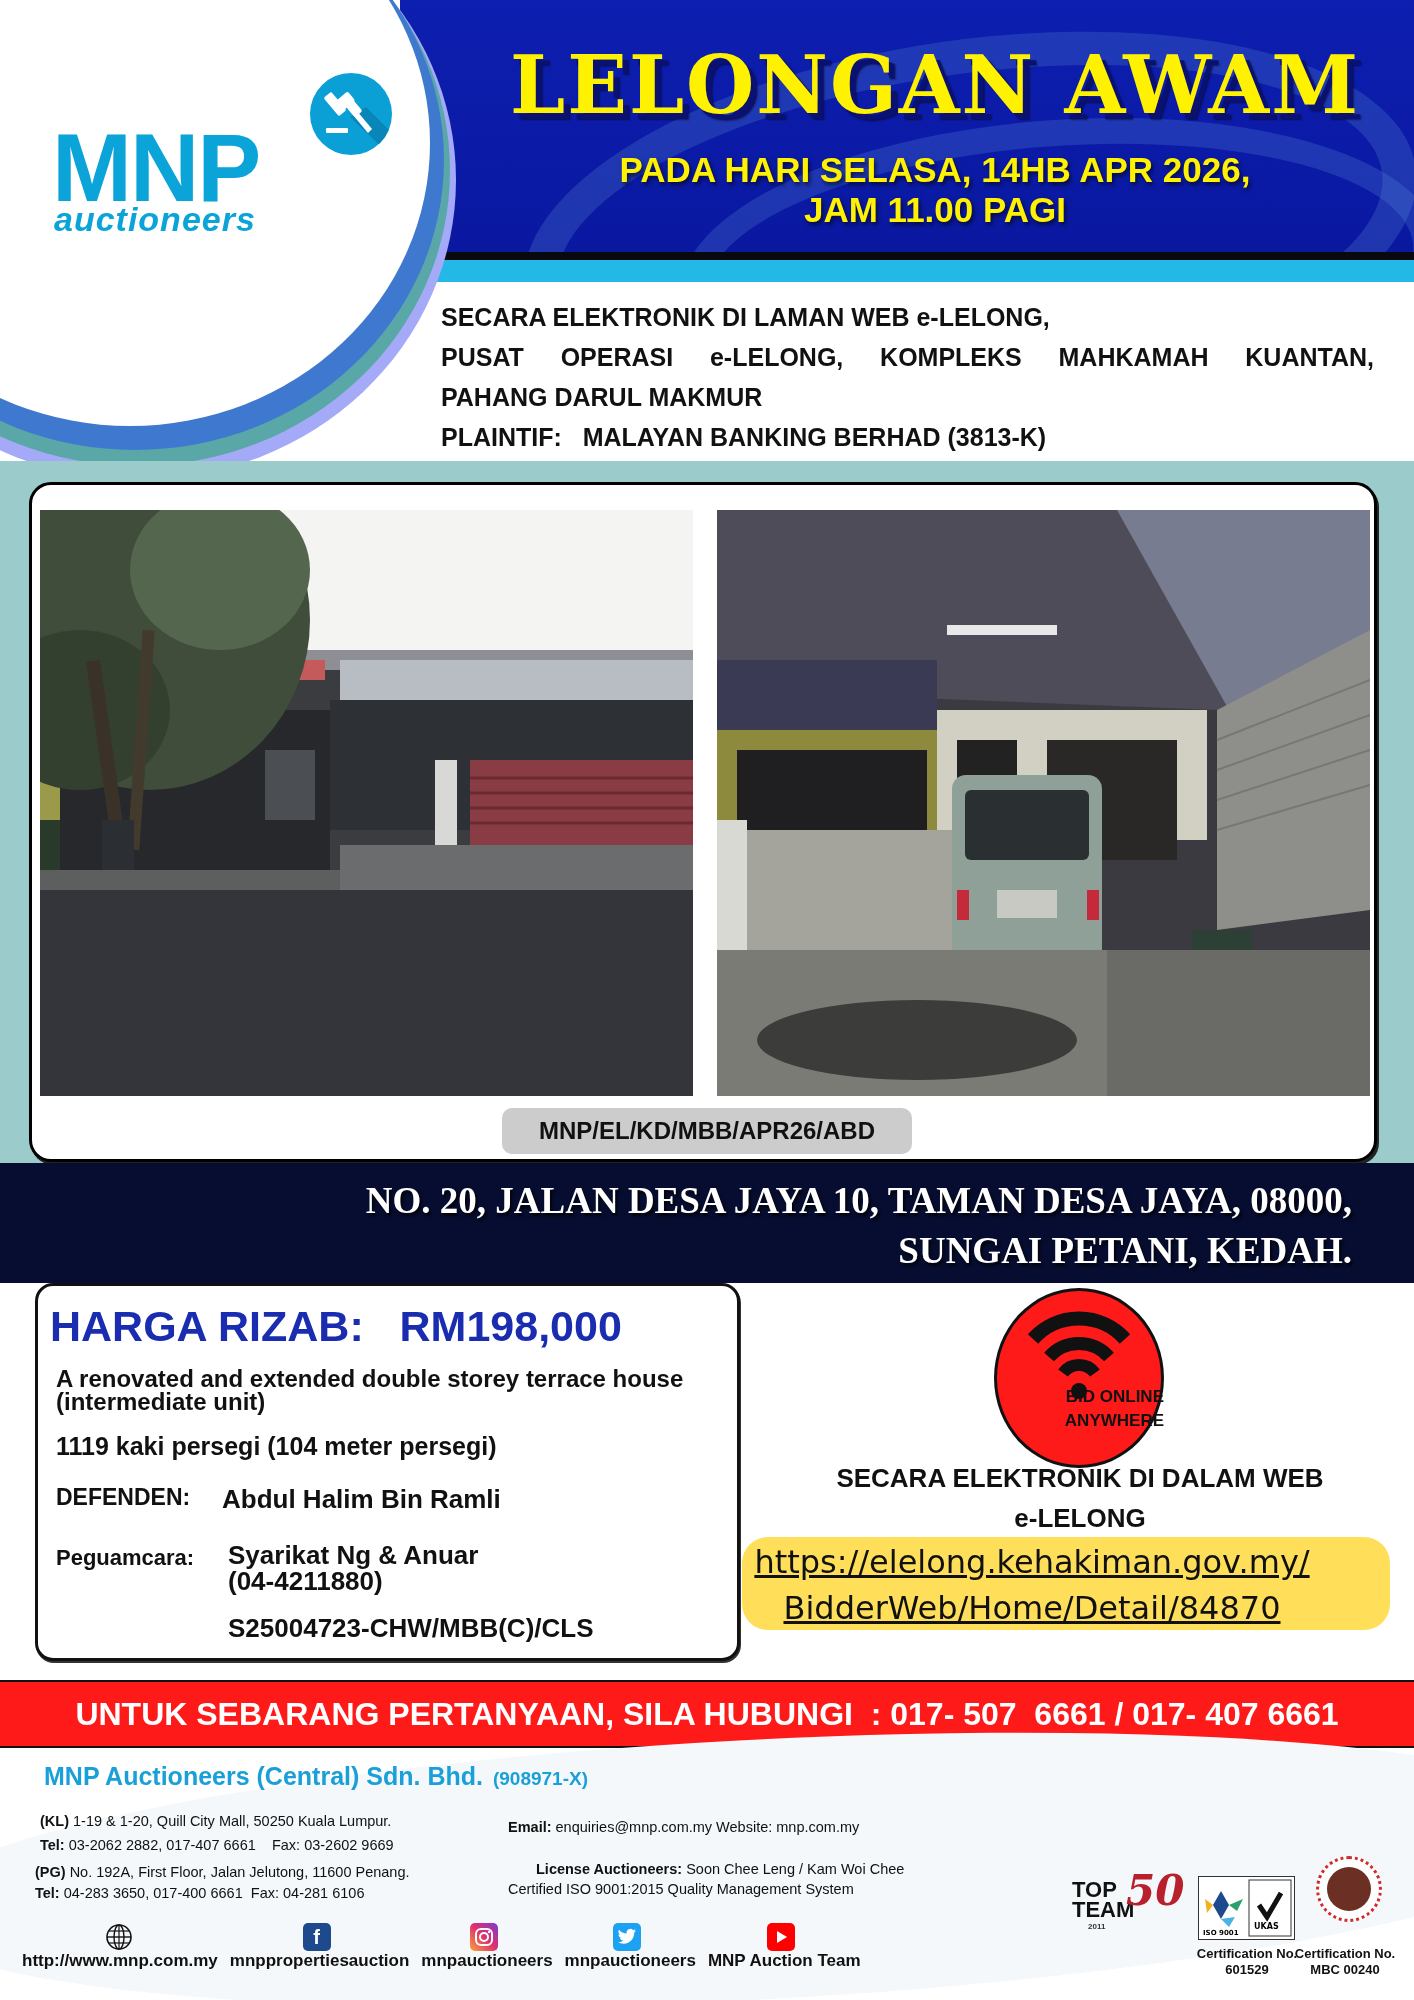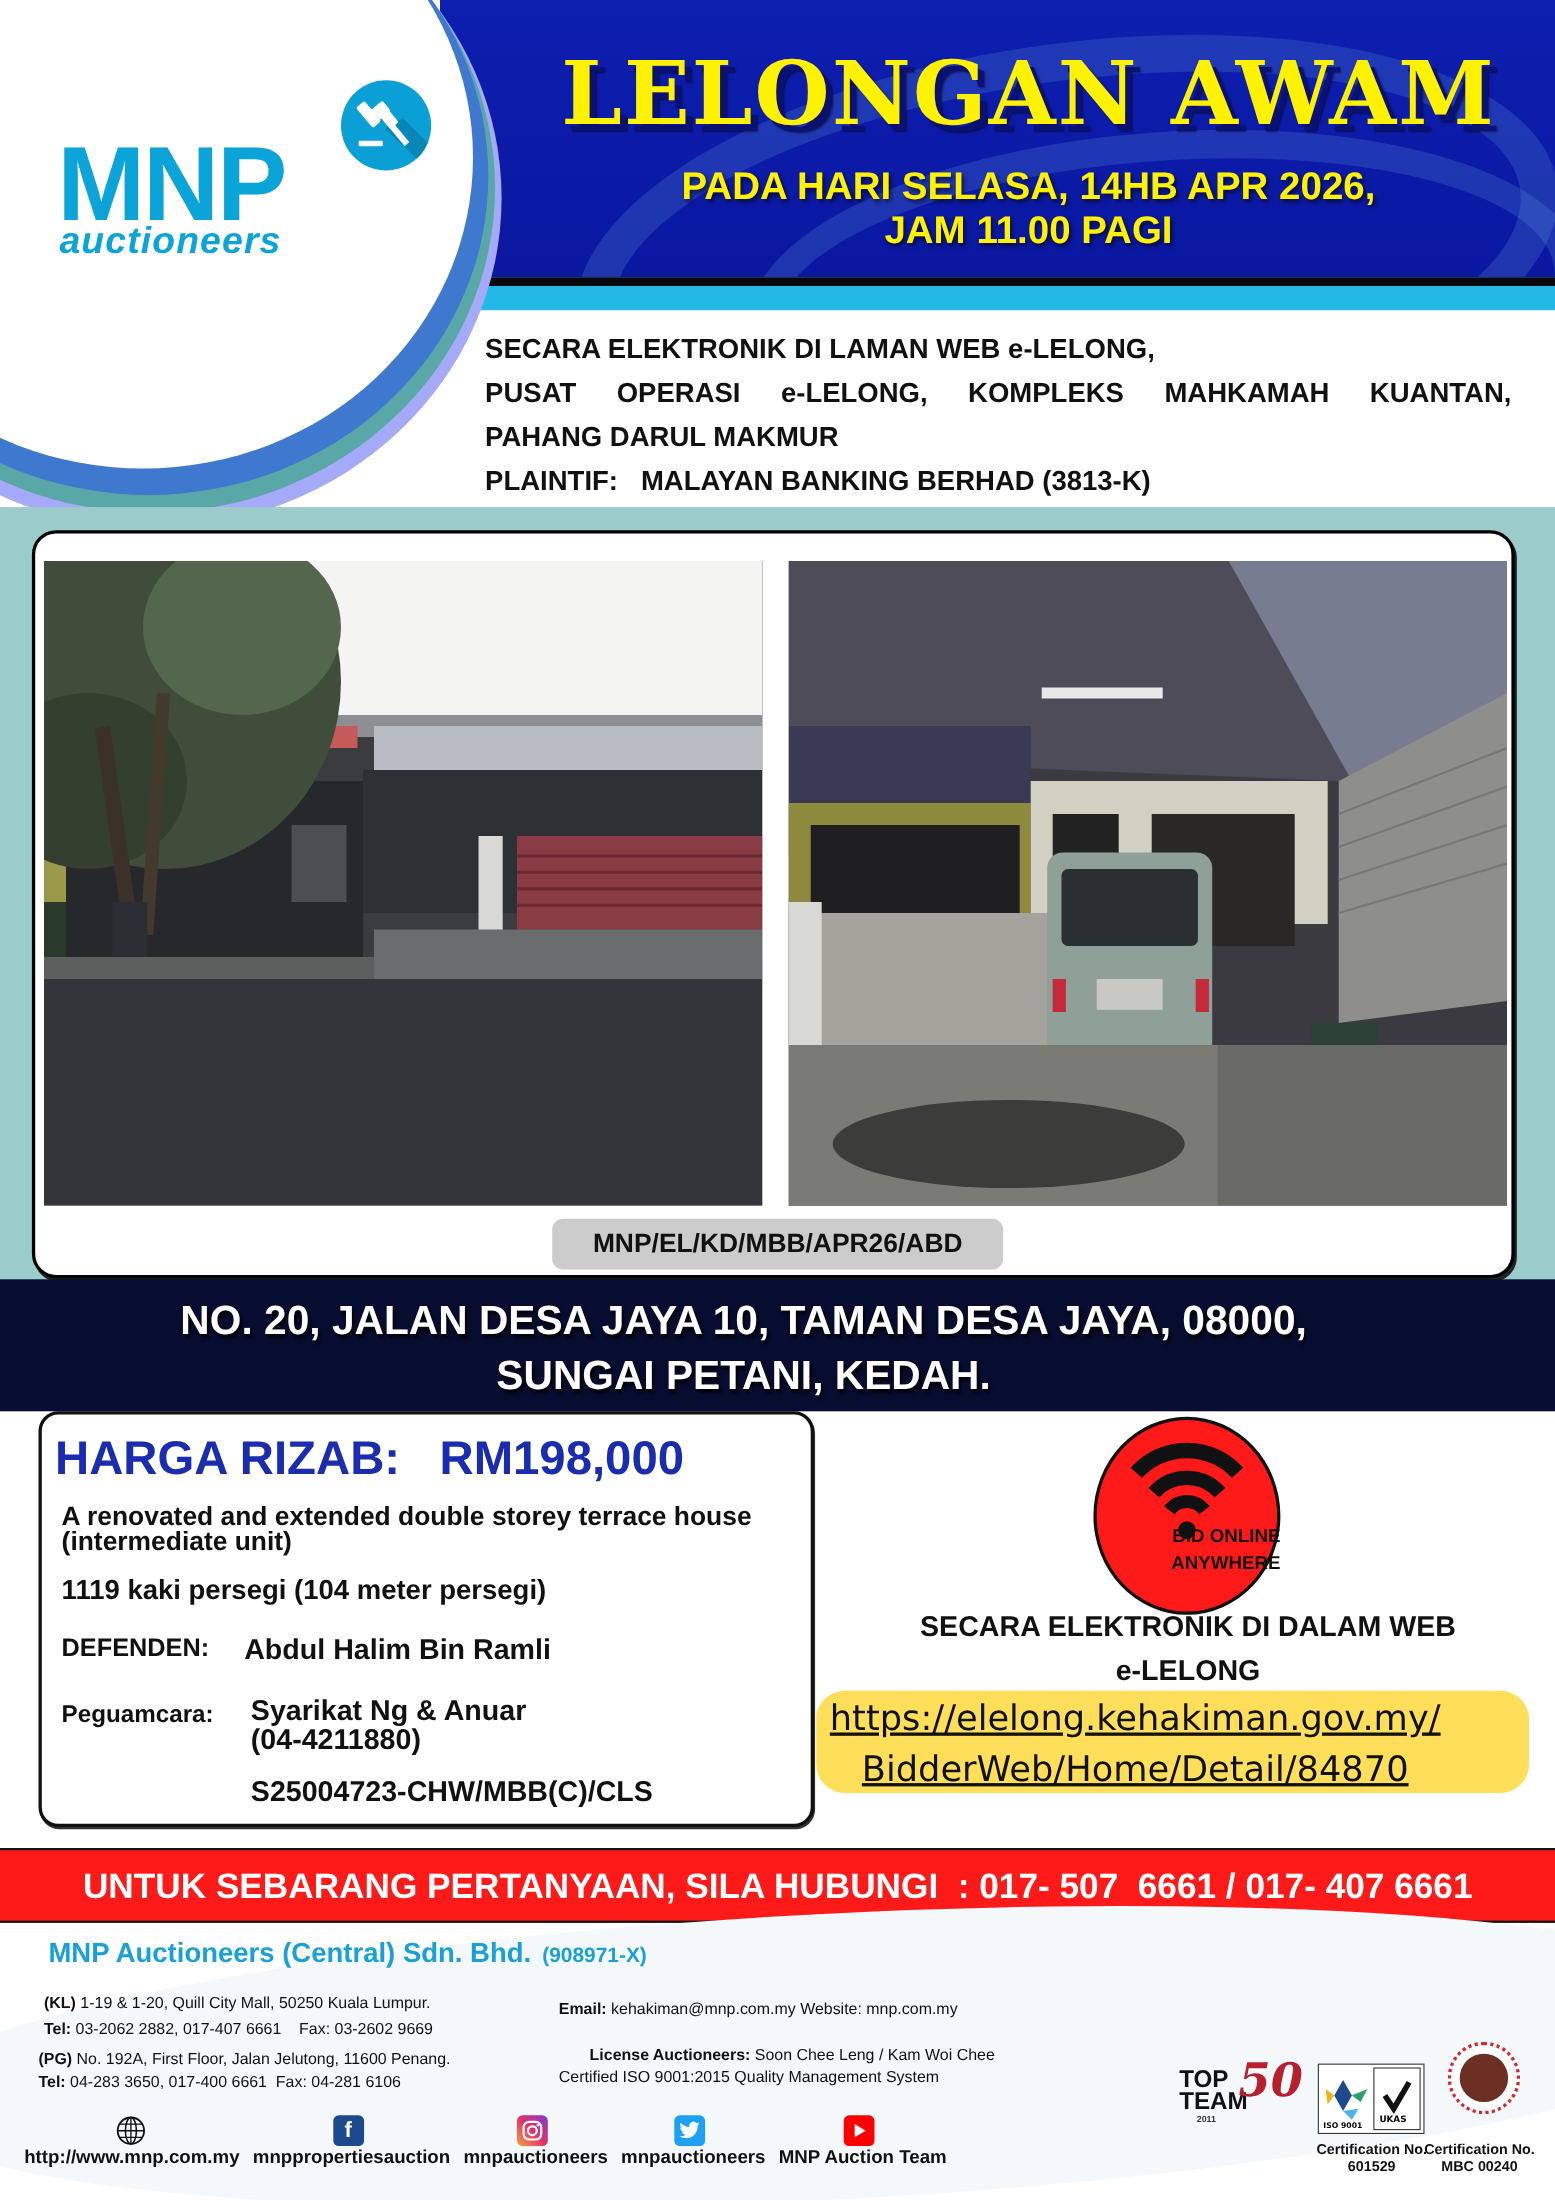--- a/index.html
+++ b/index.html
@@ -81,23 +81,24 @@
     .ref-pill {
       position: absolute; left: 502px; top: 1108px; width: 410px; height: 46px; border-radius: 10px;
       background: #cccccc; text-align: center; font-weight: bold; font-size: 24px; line-height: 46px; color: #111;
     }
 
     
     .addr-band {
       position: absolute; left: 0; top: 1163px; width: 1414px; height: 120px; background: #070d30;
     }
     .addr-text {
-      position: absolute; left: 0; top: 1176px; width: 1352px; text-align: center;
+      position: absolute; left: 0; top: 1176px; width: 1352px; text-align: right;
       font-weight: bold; font-size: 37px; line-height: 50px; color: #fff;
       text-shadow: 2px 3px 3px rgba(0,0,0,0.8);
+      font-family: Liberation Serif, serif;
     }
 
     
     .info-box {
       position: absolute; left: 35px; top: 1283px; width: 705px; height: 378px;
       border: 3px solid #111; border-radius: 18px; background: #fff;
       box-shadow: 1px 2px 0 #333;
     }
     .harga {
       position: absolute; left: 50px; top: 1300px; font-weight: bold; font-size: 43px; color: #1a2db0; line-height: 52px; white-space: pre;
@@ -320,21 +321,21 @@
 <div class="red-text">UNTUK SEBARANG PERTANYAAN, SILA HUBUNGI  : 017- 507  6661 / 017- 407 6661</div>
 
 <div class="footer-swoosh"></div>
 <div class="company"><span>MNP Auctioneers (Central) Sdn. Bhd.</span><span class="company-reg">(908971-X)</span></div>
 
 <div class="addr-small" style="left:40px; top:1812px;"><b>(KL)</b><span> 1-19 &amp; 1-20, Quill City Mall, 50250 Kuala Lumpur.</span></div>
 <div class="addr-small" style="left:40px; top:1836px;"><b>Tel:</b><span> 03-2062 2882, 017-407 6661    Fax: 03-2602 9669</span></div>
 <div class="addr-small" style="left:35px; top:1863px;"><b>(PG)</b><span> No. 192A, First Floor, Jalan Jelutong, 11600 Penang.</span></div>
 <div class="addr-small" style="left:35px; top:1884px;"><b>Tel:</b><span> 04-283 3650, 017-400 6661  Fax: 04-281 6106</span></div>
 
-<div class="addr-small" style="left:508px; top:1818px;"><b>Email:</b><span> kehakiman@mnp.com.my Website: mnp.com.my</span></div>
+<div class="addr-small" style="left:508px; top:1818px;"><b>Email:</b><span> enquiries@mnp.com.my Website: mnp.com.my</span></div>
 <div class="addr-small" style="left:536px; top:1860px;"><b>License Auctioneers:</b><span> Soon Chee Leng / Kam Woi Chee</span></div>
 <div class="addr-small" style="left:508px; top:1880px;">Certified ISO 9001:2015 Quality Management System</div>
 
 <div style="position:absolute; left:1072px; top:1870px; width:100px; height:72px;">
   <div style="position:absolute; left:0; top:10px; font-weight:bold; font-size:22px; line-height:20px; color:#111;"><span>TOP</span><br><span>TEAM</span></div>
   <div style="position:absolute; left:54px; top:-4px; font-family:'DejaVu Serif',serif; font-style:italic; font-weight:bold; font-size:42px; color:#b8202e;">50</div>
   <div style="position:absolute; left:16px; top:52px; font-size:8px; font-weight:bold; color:#333;">2011</div>
 </div>
 <div style="position:absolute; left:1198px; top:1876px; width:97px; height:64px; border:1px solid #333; background:#fff;">
   <svg width="95" height="62" viewBox="0 0 95 62">

